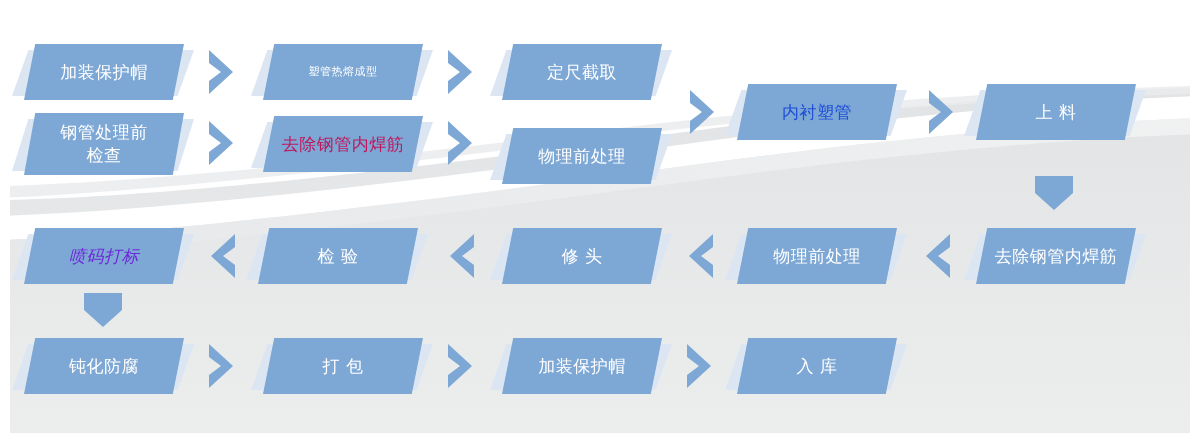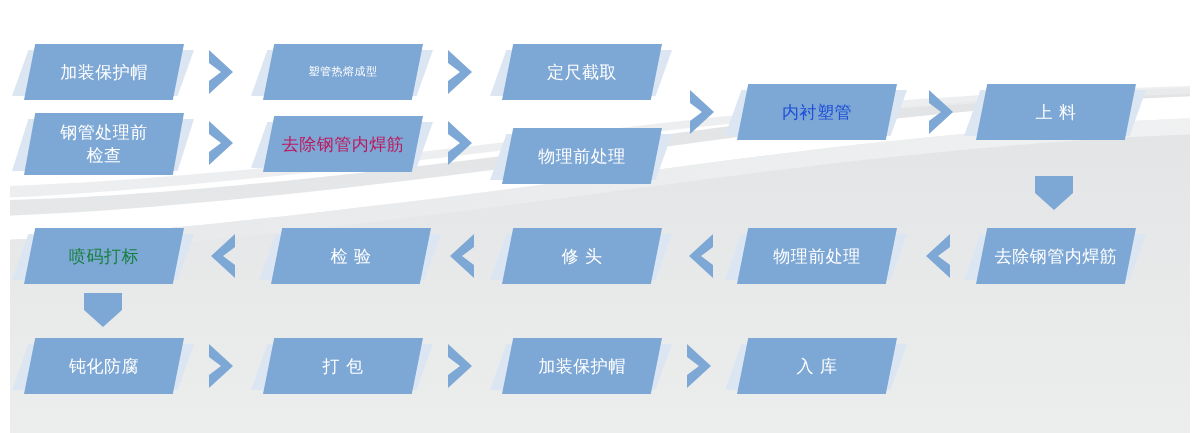--- a/index.html
+++ b/index.html
@@ -180,23 +180,23 @@
         </svg>
       </div>
       <div class="chev" style="left: 925px; top: 88px;">
         <svg viewBox="0 0 34 48">
           <path d="M4,2 L28,24 L4,46 L4,33 L16,24 L4,15 Z" fill="#7da7d4"></path>
         </svg>
       </div>
       <div class="node" style="left: 24px; top: 228px; width: 160px; height: 56px;">
         <div class="node-shadow" style="background: rgb(220, 230, 242);"></div>
         <div class="node-body" style="background: rgb(125, 167, 212);"></div>
-        <div class="node-label" style="color: #15803d; font-size: 17px;">喷码打标</div>
-      </div>
-      <div class="node" style="left: 271px; top: 228px; width: 160px; height: 56px;">
+        <div class="node-label" style="color: #6d28d9; font-size: 17px; font-style: italic;">喷码打标</div>
+      </div>
+      <div class="node" style="left: 258px; top: 228px; width: 160px; height: 56px;">
         <div class="node-shadow" style="background: rgb(220, 230, 242);"></div>
         <div class="node-body" style="background: rgb(125, 167, 212);"></div>
         <div class="node-label" style="color: rgb(255, 255, 255); font-size: 17px;">检 验</div>
       </div>
       <div class="node" style="left: 502px; top: 228px; width: 160px; height: 56px;">
         <div class="node-shadow" style="background: rgb(220, 230, 242);"></div>
         <div class="node-body" style="background: rgb(125, 167, 212);"></div>
         <div class="node-label" style="color: rgb(255, 255, 255); font-size: 17px;">修 头</div>
       </div>
       <div class="node" style="left: 737px; top: 228px; width: 160px; height: 56px;">

